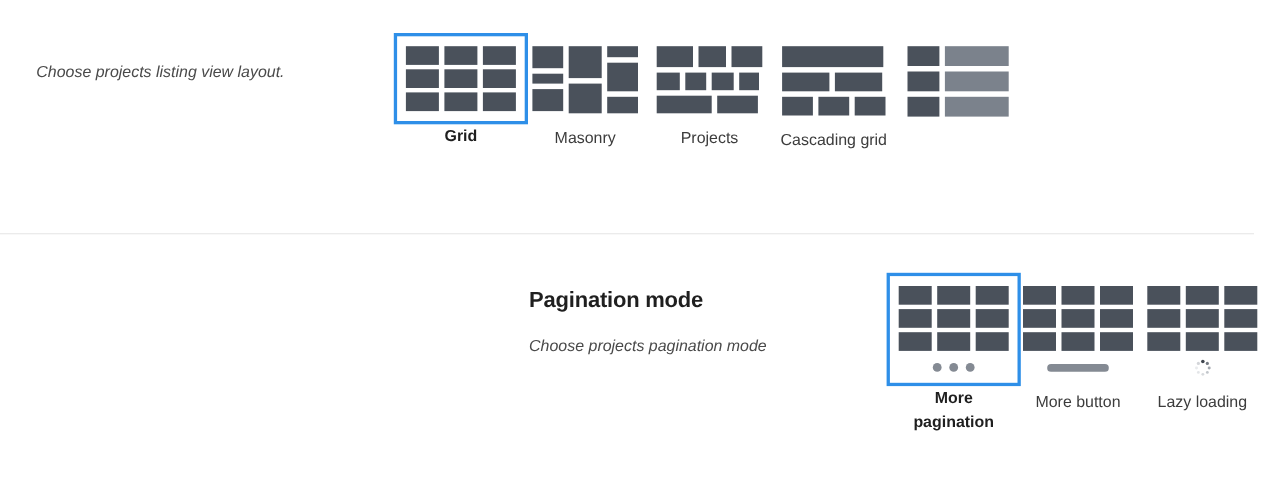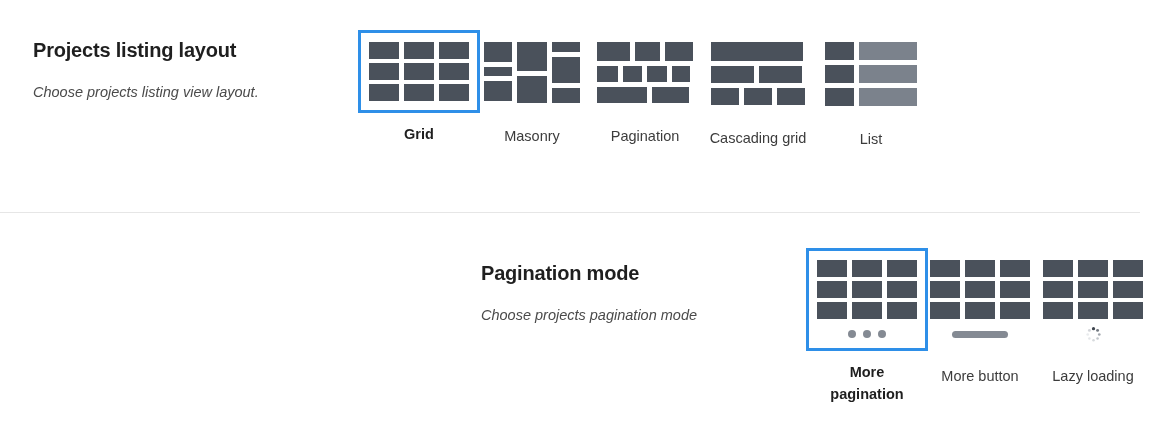--- a/index.html
+++ b/index.html
@@ -97,21 +97,20 @@
     box-sizing: border-box;
     border: 3px solid transparent;
     padding: 9px 8px;
   }
 
   .opt-label {
     font-size: 14.5px;
     color: #3c3c3c;
     text-align: center;
     line-height: 22px;
-    margin-top: 10px;
     width: 104px;
   }
   .opt-label.selected {
     font-weight: bold;
     color: #1f1f1f;
   }
 
   
   .blk { background: #4a515b; }
   .blk-light { background: #7b828c; }
@@ -189,21 +188,20 @@
   .xmark { width: 18px; height: 18px; display: block; }
 </style>
 </head>
 <body>
 
 <div class="page">
 
   <div class="section section-1 s1">
 
     <div class="desc-col">
-      <div class="setting-title">Projects listing layout</div>
       <div class="setting-desc">Choose projects listing view layout.</div>
     </div>
 
     <div class="options">
 
       <div class="option">
         <div class="thumb-wrap">
           <div class="frame">
             <div class="grid3">
               <div class="blk"></div>
@@ -260,21 +258,21 @@
                 <div class="blk j2c"></div>
                   <div class="blk j2d"></div>
               </div>
               <div class="jrow j-r3">
                 <div class="blk j3a"></div>
                   <div class="blk j3b"></div>
               </div>
             </div>
           </div>
         </div>
-        <div class="opt-label">Pagination</div>
+        <div class="opt-label">Projects</div>
       </div>
 
       <div class="option">
         <div class="thumb-wrap">
           <div class="nosel">
             <div class="cascading">
               <div class="crow">
                   <div class="blk c1"></div>
                 </div>
               <div class="crow">
@@ -304,21 +302,20 @@
                   <div class="blk l-thumb"></div>
                   <div class="blk-light l-bar"></div>
                 </div>
               <div class="lrow">
                   <div class="blk l-thumb"></div>
                   <div class="blk-light l-bar"></div>
                 </div>
             </div>
           </div>
         </div>
-        <div class="opt-label">List</div>
       </div>
 
     </div>
   </div>
 
   <div class="divider"></div>
 
   <div class="section section-2 s2" style="position:absolute; top:0; left:0; width:1150px; height:440px; pointer-events:none;">
 
     <div class="desc-col" style="pointer-events:auto;">

